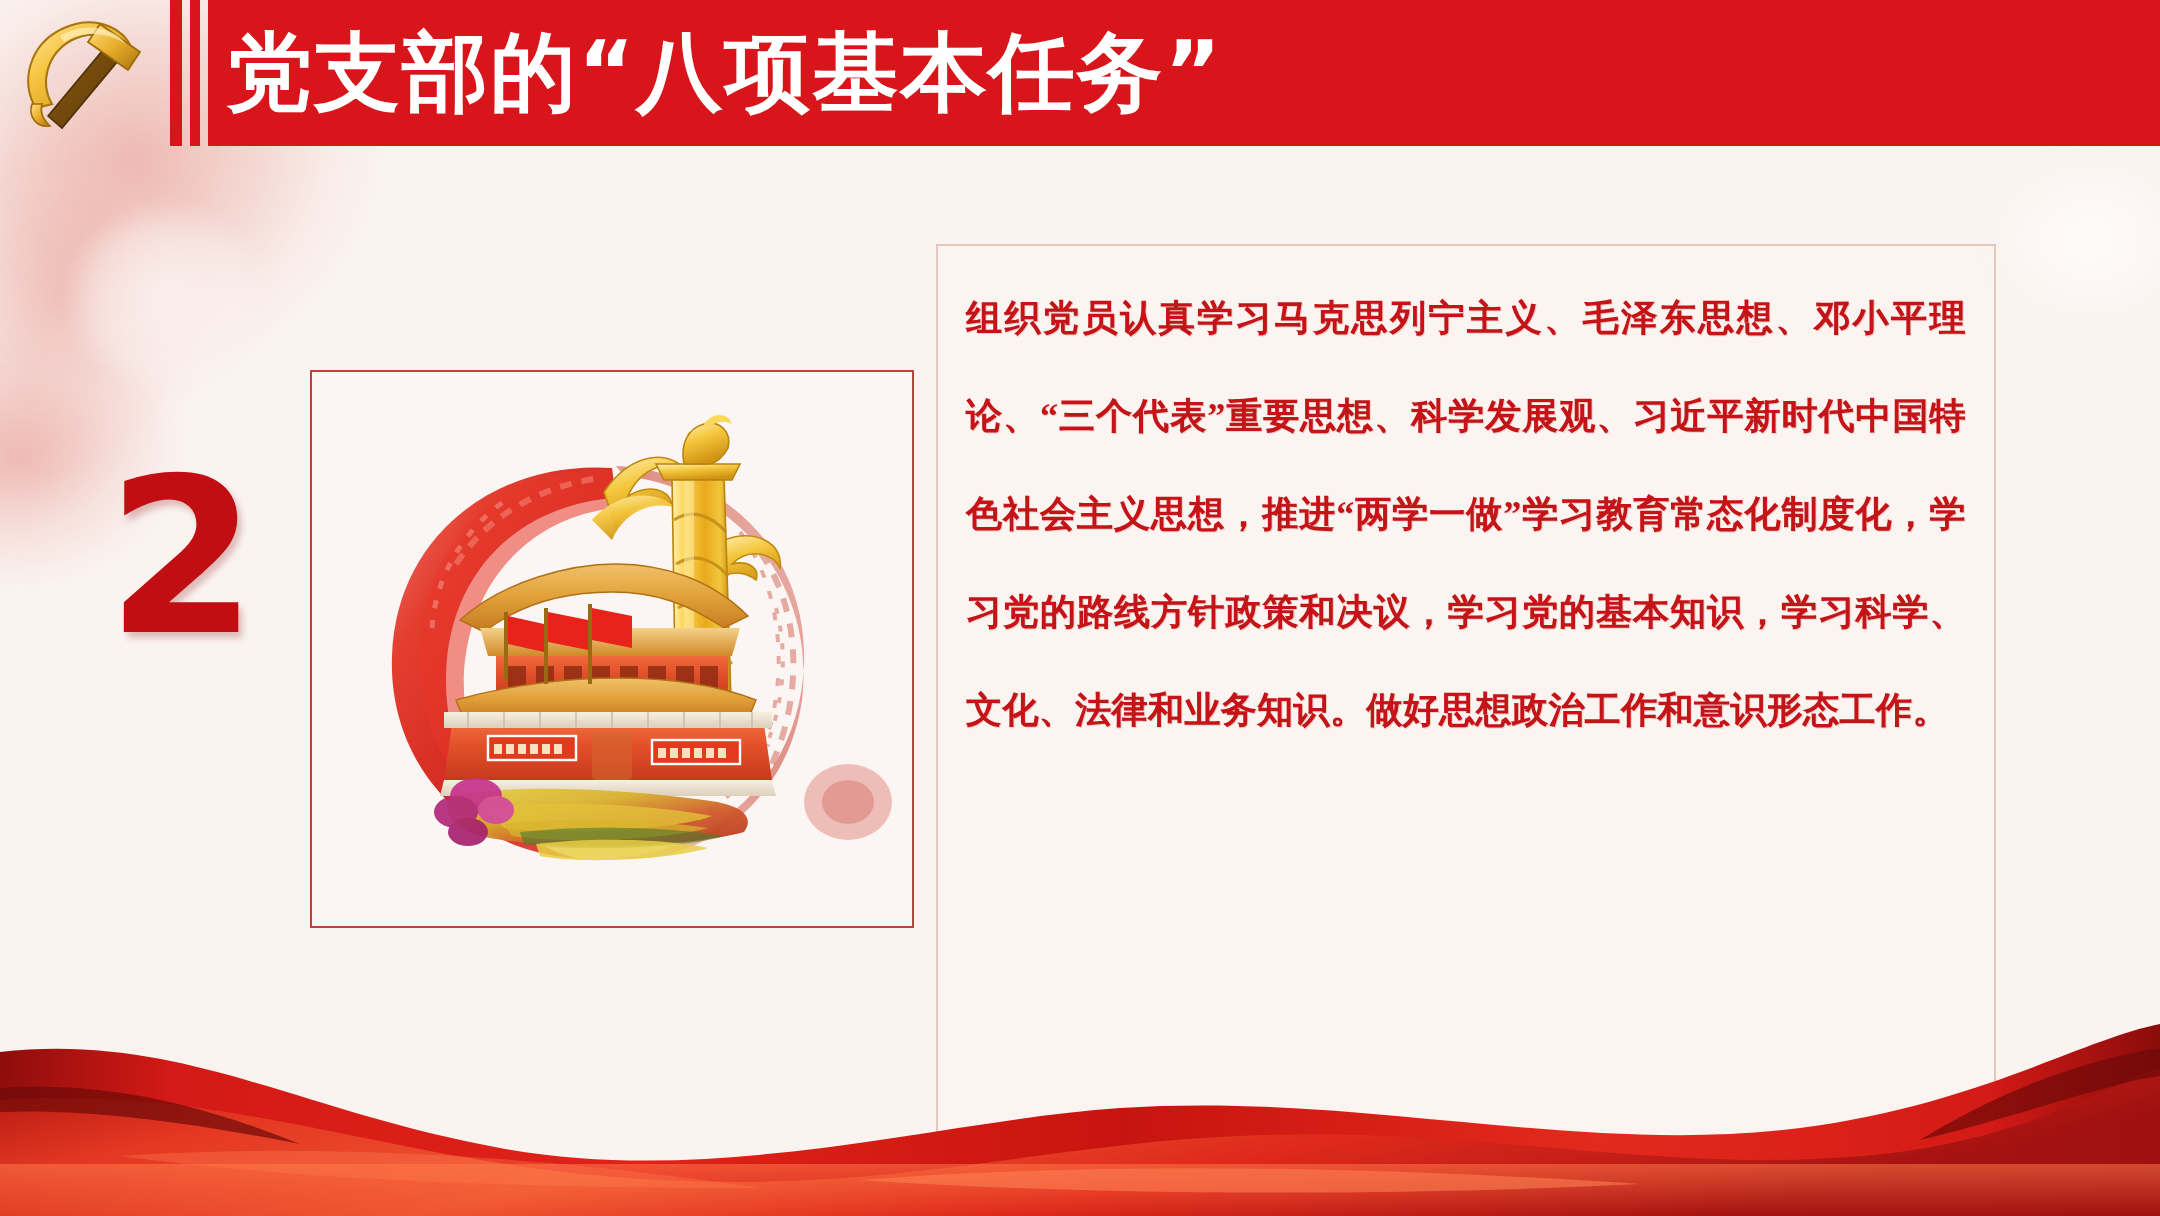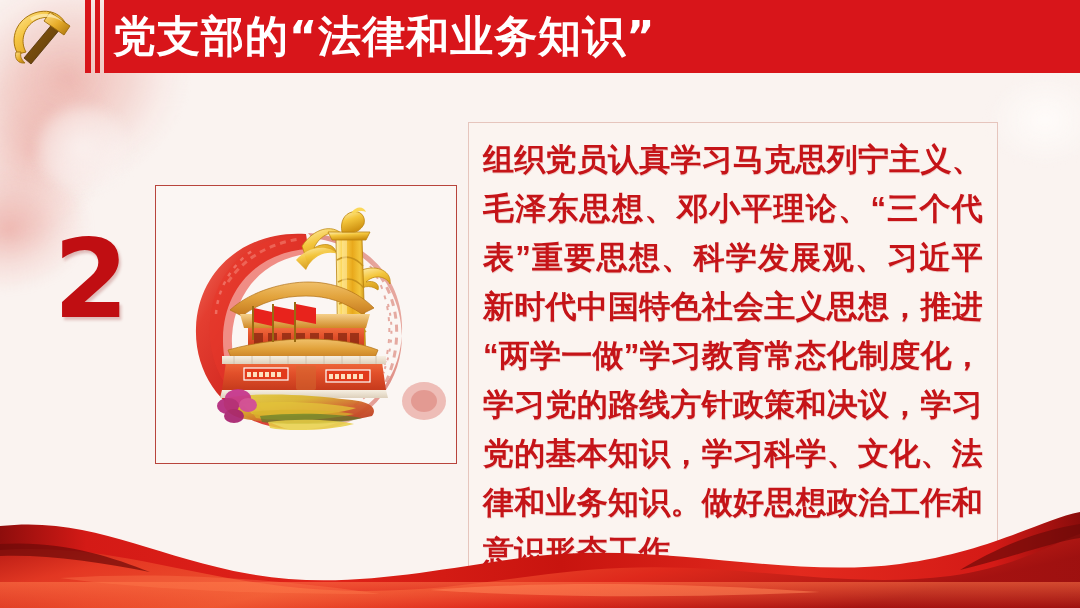--- a/index.html
+++ b/index.html
@@ -143,28 +143,28 @@
   .text-card {
     position: absolute;
     left: 468px; top: 122px;
     width: 530px; height: 458px;
     border: 1px solid #e6c5bd;
     background: rgba(251,244,241,0.55);
     box-sizing: border-box;
     padding: 12px 14px 0 14px;
   }
   .body-text {
-    font-size: 31px;
+    font-size: 18px;
     line-height: 49px;
     font-weight: bold;
     color: #c51418;
     text-align: justify;
     text-justify: inter-ideograph;
     letter-spacing: 0.2px;
-    font-family: Liberation Sans, sans-serif;
+    font-family: Liberation Serif, serif;
     text-shadow: 0.5px 0.5px 0 rgba(190,30,30,0.18);
   }
 
   
   .ribbon {
     position: absolute;
     left: 0; bottom: 0;
     width: 1080px; height: 110px;
     pointer-events: none;
   }
@@ -176,21 +176,21 @@
 
   <div class="wash wash-a"></div>
   <div class="wash wash-b"></div>
   <div class="wash wash-c"></div>
   <div class="wash wash-d"></div>
   <div class="wash wash-e"></div>
 
   <div class="header-tick-outer"></div>
   <div class="header-tick-inner"></div>
   <div class="header-band"></div>
-  <div class="header-title">党支部的“法律和业务知识”</div>
+  <div class="header-title">党支部的“八项基本任务”</div>
 
   <div class="emblem">
     <svg viewBox="0 0 74 70" width="74" height="70" aria-hidden="true">
       <defs>
         <linearGradient id="goldA" x1="0" y1="0" x2="1" y2="1">
           <stop offset="0%" stop-color="#ffe9a0"></stop>
           <stop offset="35%" stop-color="#f5c542"></stop>
           <stop offset="70%" stop-color="#e0a424"></stop>
           <stop offset="100%" stop-color="#b97f10"></stop>
         </linearGradient>

